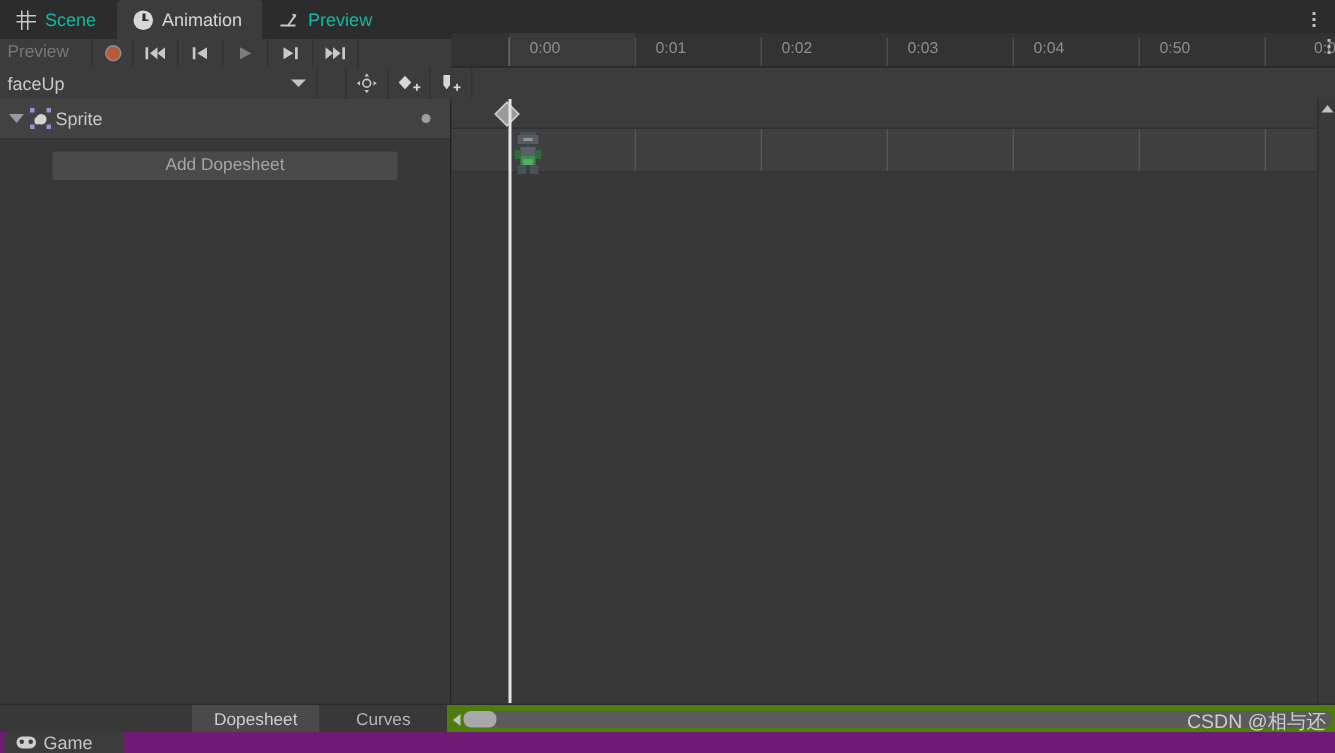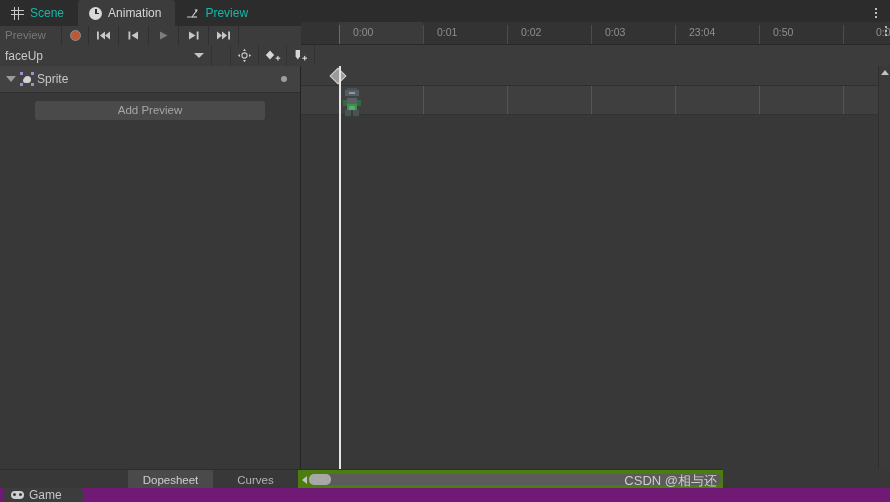--- a/index.html
+++ b/index.html
@@ -235,21 +235,21 @@
     background:#3a3a3a; border-left:1px solid #2e2e2e;
   }
   .vscroll .arrow-up{
     position:absolute; left:2px; top:4px;
     width:0;height:0;border-left:4px solid transparent;border-right:4px solid transparent;
     border-bottom:5px solid #c2c2c2;
   }
 
   
   .bottombar{
-    position:absolute; left:0; top:469px; width:723px; height:19px;
+    position:absolute; left:0; top:469px; width:890px; height:19px;
     background:#383838; border-top:1px solid #2d2d2d;
     display:flex; align-items:stretch;
   }
   .bb-left{ width:128px; }
   .bb-tab{
     width:85px; display:flex;align-items:center;justify-content:center;
     font-size:11.5px; color:#b5b5b5; background:#383838;
   }
   .bb-tab.active{ background:#4a4a4a; color:#cfcfcf; }
   .hscroll{
@@ -409,21 +409,21 @@
     <div class="tick" style="left:206px"></div>
     <div class="tick" style="left:290px"></div>
     <div class="tick" style="left:374px"></div>
     <div class="tick" style="left:458px"></div>
     <div class="tick" style="left:542px"></div>
 
     <div class="tlabel" style="left:38px">0:00</div>
     <div class="tlabel" style="left:122px">0:01</div>
     <div class="tlabel" style="left:206px">0:02</div>
     <div class="tlabel" style="left:290px">0:03</div>
-    <div class="tlabel" style="left:374px">23:04</div>
+    <div class="tlabel" style="left:374px">0:04</div>
     <div class="tlabel" style="left:458px">0:50</div>
     <div class="tlabel" style="left:561px">0:06</div>
 
     <div class="ruler-kebab">
       <i></i>
         <i></i>
         <i></i>
     </div>
   </div>
 
@@ -435,21 +435,21 @@
         <span class="dot" style="right:0;top:0"></span>
         <span class="dot" style="left:0;bottom:0"></span>
         <span class="dot" style="right:0;bottom:0"></span>
         <span class="blob"></span>
         <span class="blob2"></span>
       </span>
       <span class="label">Sprite</span>
       <span class="row-dot"></span>
     </div>
     <div class="addprop-wrap">
-      <div class="addprop">Add Preview</div>
+      <div class="addprop">Add Dopesheet</div>
     </div>
   </div>
 
   <div class="trackarea">
     <div class="kf-strip">
       <div class="kf-diamond"></div>
     </div>
 
     <div class="track-row">
       <div class="gridline" style="left:38px;  height:28px"></div>

